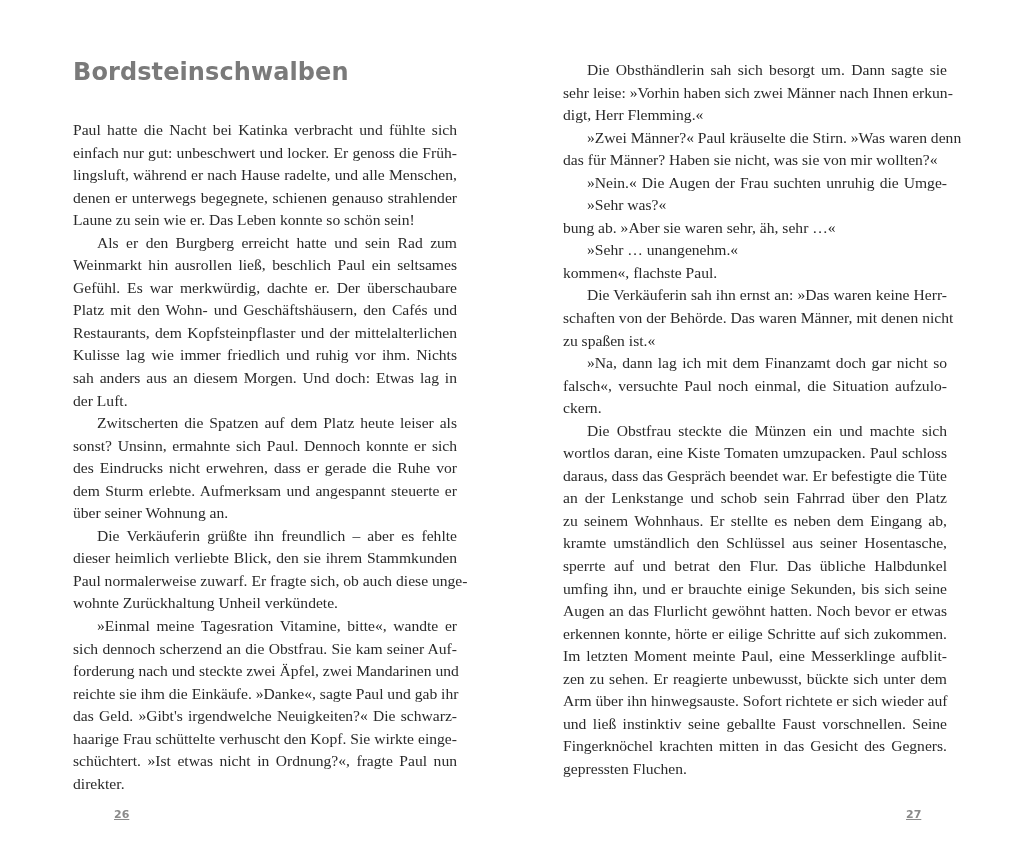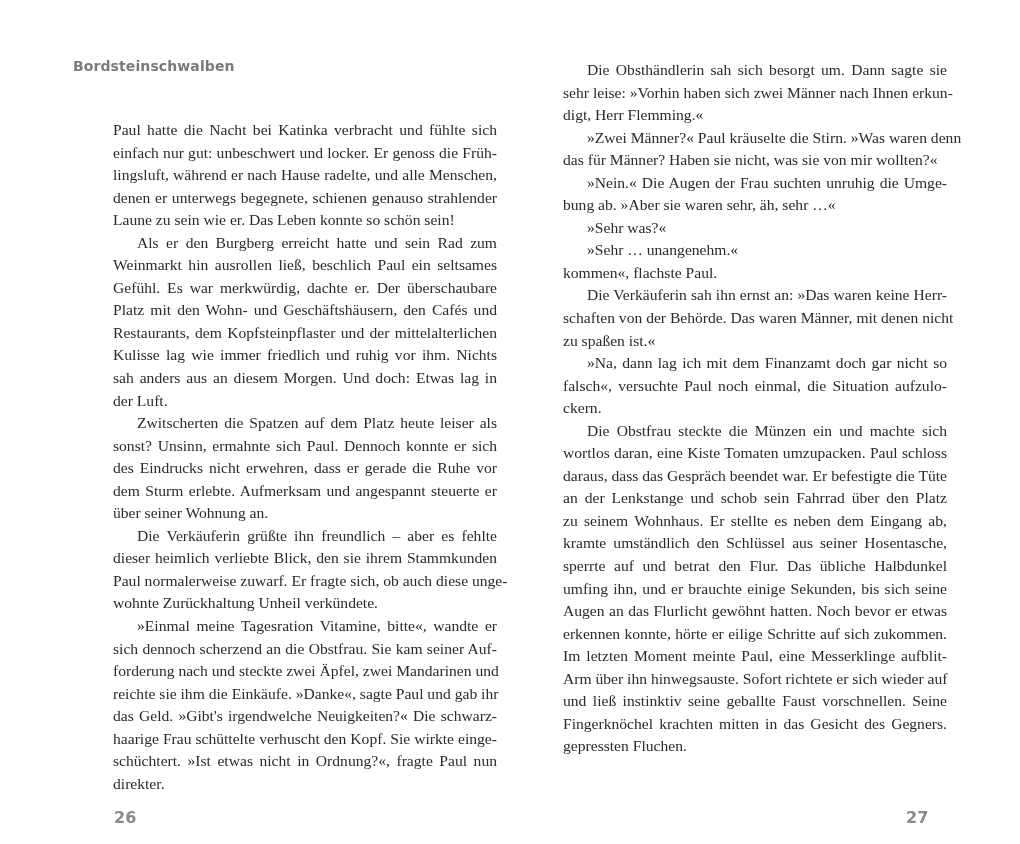--- a/index.html
+++ b/index.html
@@ -28,51 +28,52 @@
     .page-left { left: 0; width: 510px; }
     .page-right { left: 510px; width: 510px; }
 
     .chapter-title {
       position: absolute;
       left: 73px;
       top: 58px;
       margin: 0;
       font-family: "DejaVu Sans", "Liberation Sans", sans-serif;
       font-weight: bold;
-      font-size: 14px;
+      font-size: 24px;
       color: #7a7a7a;
       letter-spacing: 0.1px;
     }
 
     .text-block {
       position: absolute;
       width: 384px;
       font-size: 15.6px;
       line-height: 22.55px;
     }
-    .page-left .text-block { left: 73px; top: 119px; margin-left: 40px; }
+    .page-left .text-block { left: 73px; top: 119px; }
     .page-right .text-block { left: 53px; top: 59px; }
 
     .line {
       display: block;
       white-space: nowrap;
       height: 22.55px;
       text-align: justify;
       text-align-last: justify;
     }
     .line.indent { padding-left: 24px; }
     .line.last { text-align-last: left; }
 
     .page-number {
       position: absolute;
       top: 808px;
       font-family: "DejaVu Sans", "Liberation Sans", sans-serif;
       font-weight: bold;
-      font-size: 16px;
+      font-size: 11px;
       color: #8a8a8a;
+      text-decoration: underline;
     }
     .page-left .page-number { left: 114px; }
     .page-right .page-number { left: 396px; }
   </style>
 </head>
 <body>
 
 <div class="spread">
   <section class="page page-left">
     <h1 class="chapter-title">Bordsteinschwalben</h1>
@@ -112,41 +113,42 @@
   </section>
 
   <section class="page page-right">
     <div class="text-block">
         <span class="line indent">Die Obsthändlerin sah sich besorgt um. Dann sagte sie</span>
         <span class="line">sehr leise: »Vorhin haben sich zwei Männer nach Ihnen erkun-</span>
         <span class="line last">digt, Herr Flemming.«</span>
         <span class="line indent">»Zwei Männer?« Paul kräuselte die Stirn. »Was waren denn</span>
         <span class="line last">das für Männer? Haben sie nicht, was sie von mir wollten?«</span>
         <span class="line indent">»Nein.« Die Augen der Frau suchten unruhig die Umge-</span>
+        <span class="line indent last">»Sehr was?«</span>
         <span class="line last">bung ab. »Aber sie waren sehr, äh, sehr …«</span>
-        <span class="line indent last">»Sehr was?«</span>
         <span class="line indent last">»Sehr … unangenehm.«</span>
         <span class="line last">kommen«, flachste Paul.</span>
         <span class="line indent">Die Verkäuferin sah ihn ernst an: »Das waren keine Herr-</span>
         <span class="line">schaften von der Behörde. Das waren Männer, mit denen nicht</span>
         <span class="line last">zu spaßen ist.«</span>
         <span class="line indent">»Na, dann lag ich mit dem Finanzamt doch gar nicht so</span>
         <span class="line">falsch«, versuchte Paul noch einmal, die Situation aufzulo-</span>
         <span class="line last">ckern.</span>
         <span class="line indent">Die Obstfrau steckte die Münzen ein und machte sich</span>
         <span class="line">wortlos daran, eine Kiste Tomaten umzupacken. Paul schloss</span>
         <span class="line">daraus, dass das Gespräch beendet war. Er befestigte die Tüte</span>
         <span class="line">an der Lenkstange und schob sein Fahrrad über den Platz</span>
         <span class="line">zu seinem Wohnhaus. Er stellte es neben dem Eingang ab,</span>
         <span class="line">kramte umständlich den Schlüssel aus seiner Hosentasche,</span>
         <span class="line">sperrte auf und betrat den Flur. Das übliche Halbdunkel</span>
         <span class="line">umfing ihn, und er brauchte einige Sekunden, bis sich seine</span>
         <span class="line">Augen an das Flurlicht gewöhnt hatten. Noch bevor er etwas</span>
         <span class="line">erkennen konnte, hörte er eilige Schritte auf sich zukommen.</span>
         <span class="line">Im letzten Moment meinte Paul, eine Messerklinge aufblit-</span>
+        <span class="line">zen zu sehen. Er reagierte unbewusst, bückte sich unter dem</span>
         <span class="line">Arm über ihn hinwegsauste. Sofort richtete er sich wieder auf</span>
         <span class="line">und ließ instinktiv seine geballte Faust vorschnellen. Seine</span>
         <span class="line">Fingerknöchel krachten mitten in das Gesicht des Gegners.</span>
         <span class="line last">gepressten Fluchen.</span>
       </div>
     <div class="page-number">27</div>
   </section>
 </div>
 
 </body></html>

